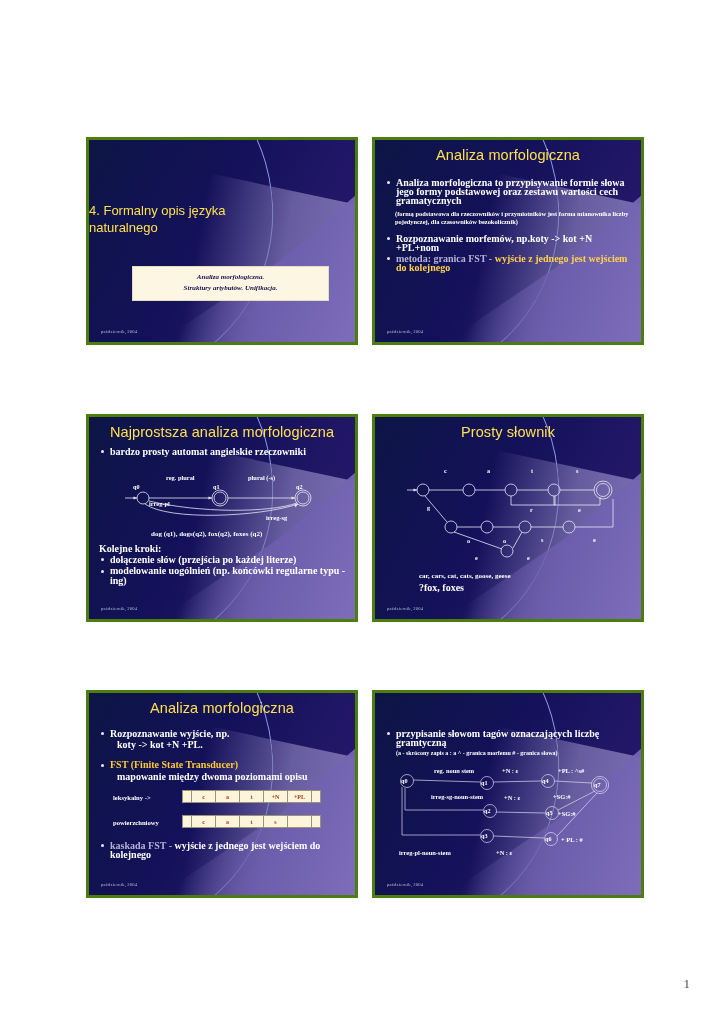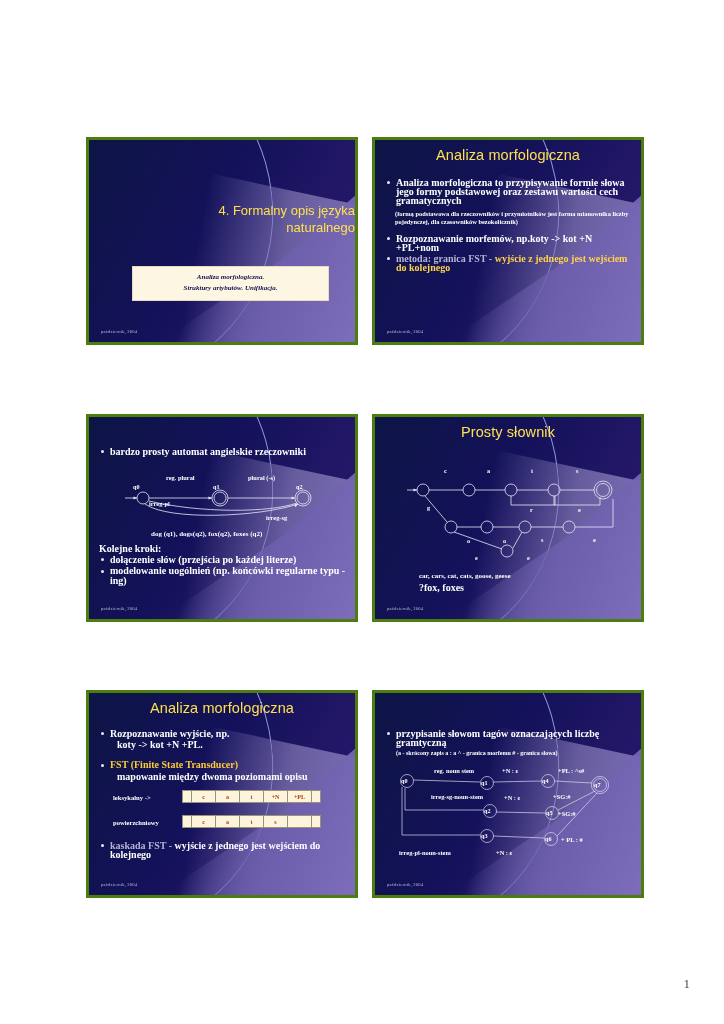--- a/index.html
+++ b/index.html
@@ -49,21 +49,21 @@
   .b.nb{padding-left:11px;}
   .b.nb:before{display:none;}
   .sub{font-size:6.4px;line-height:8.6px;font-weight:700;color:#ffffff;
        margin:4px 0 4px 10px;}
   .plain{font-size:7.2px;line-height:9.2px;font-weight:700;color:#fff;}
   .y{color:#ffd24a;}
   .gold{color:#ffcc33;}
   .dim{color:#b7b3d6;}
 
   
-  .t1{position:absolute;left:0;right:0;top:62px;text-align:right;
+  .t1{position:absolute;left:0;right:0;top:62px;text-align:left;
       font-family:"Liberation Sans",sans-serif;font-size:13px;line-height:17px;color:#ffe14d;}
   .cardbox{position:absolute;left:43px;right:26px;top:126px;
       background:#fdf6e3;color:#12114e;border:1px solid #e6dcc0;
       padding:5px 4px 6px;text-align:center;}
   .cardbox div{font-style:italic;font-weight:700;font-size:7px;line-height:11px;}
 
   
   .auto{position:absolute;left:0;top:0;width:266px;height:202px;pointer-events:none;}
   .lbl{position:absolute;font-size:6.4px;font-weight:700;color:#ffffff;
        font-family:"Liberation Serif",serif;white-space:nowrap;}
@@ -128,20 +128,21 @@
   </div>
 
   <div class="slide" style="left:86px;top:414px;">
     <div class="bg">
       <div class="base"></div>
         <div class="arc"></div>
         <div class="wedge2"></div>
         <div class="wedge"></div>
     </div>
     <div class="content">
+      <div class="s-title">Najprostsza analiza morfologiczna</div>
       <div class="bullets" style="top:30px;">
         <div class="b">bardzo prosty automat angielskie rzeczowniki</div>
       </div>
 
       <svg class="auto" viewBox="0 0 266 202">
         <g stroke="#e9e9f8" stroke-width="0.8" fill="none">
 
           <line x1="36" y1="81" x2="48" y2="81"></line>
           <polygon points="48,81 44.5,79.4 44.5,82.6" fill="#e9e9f8" stroke="none"></polygon>
 

